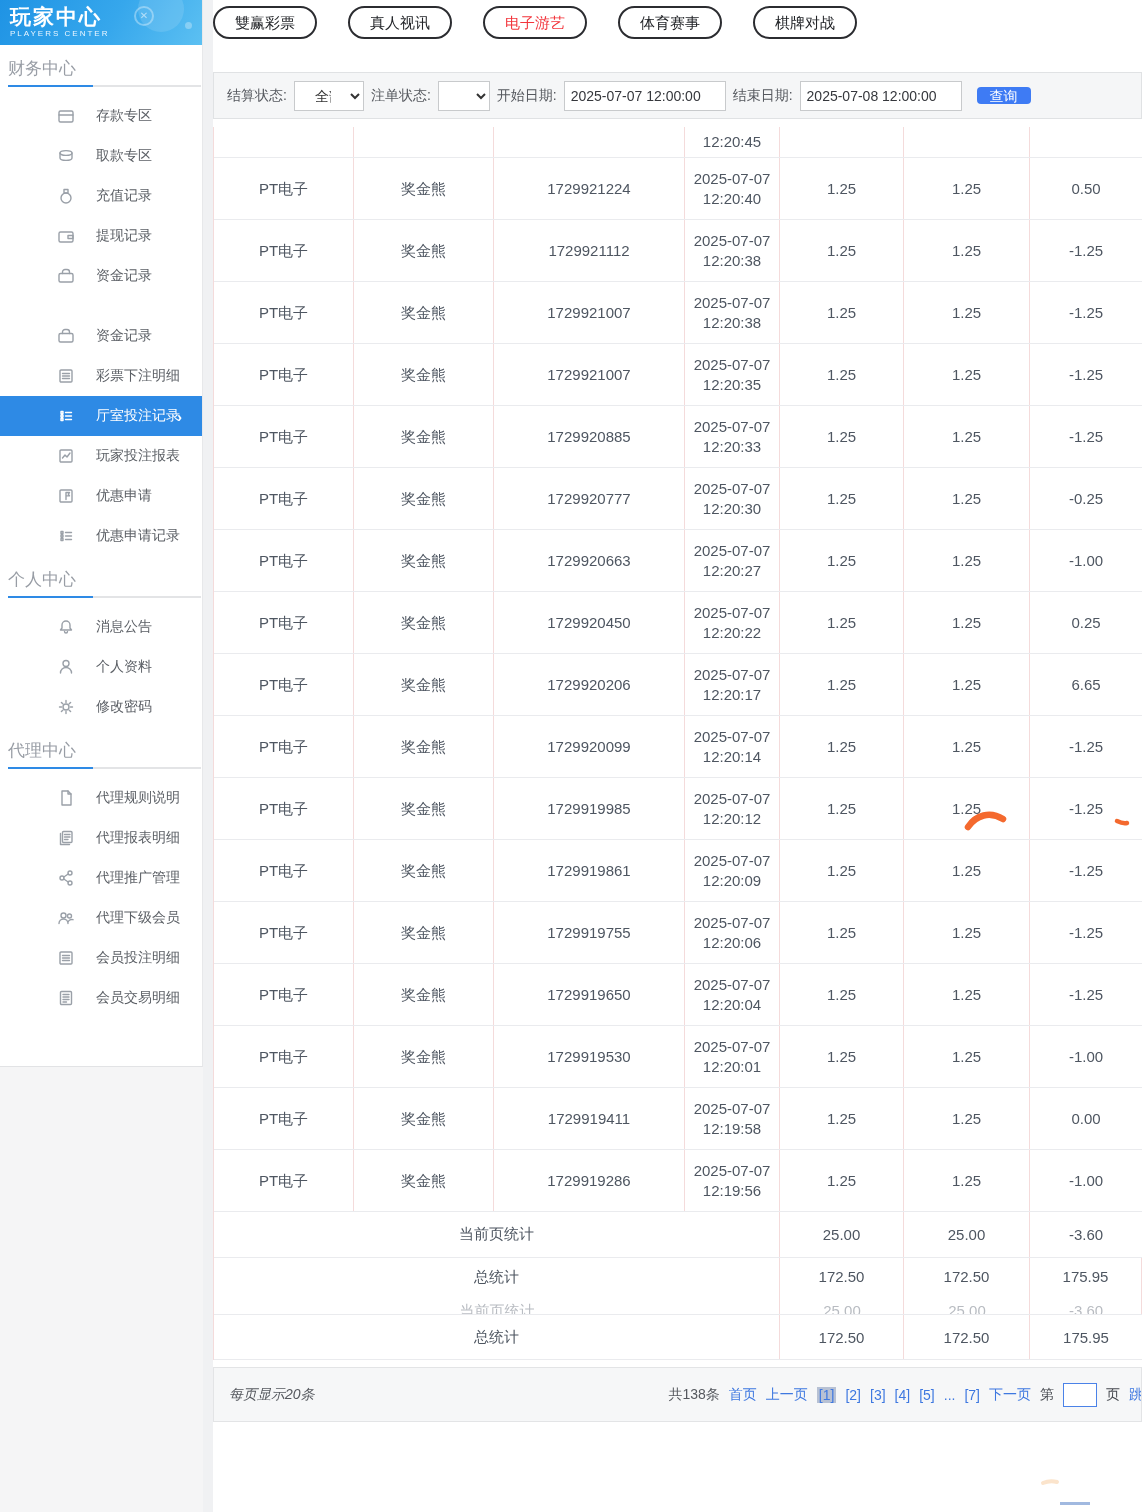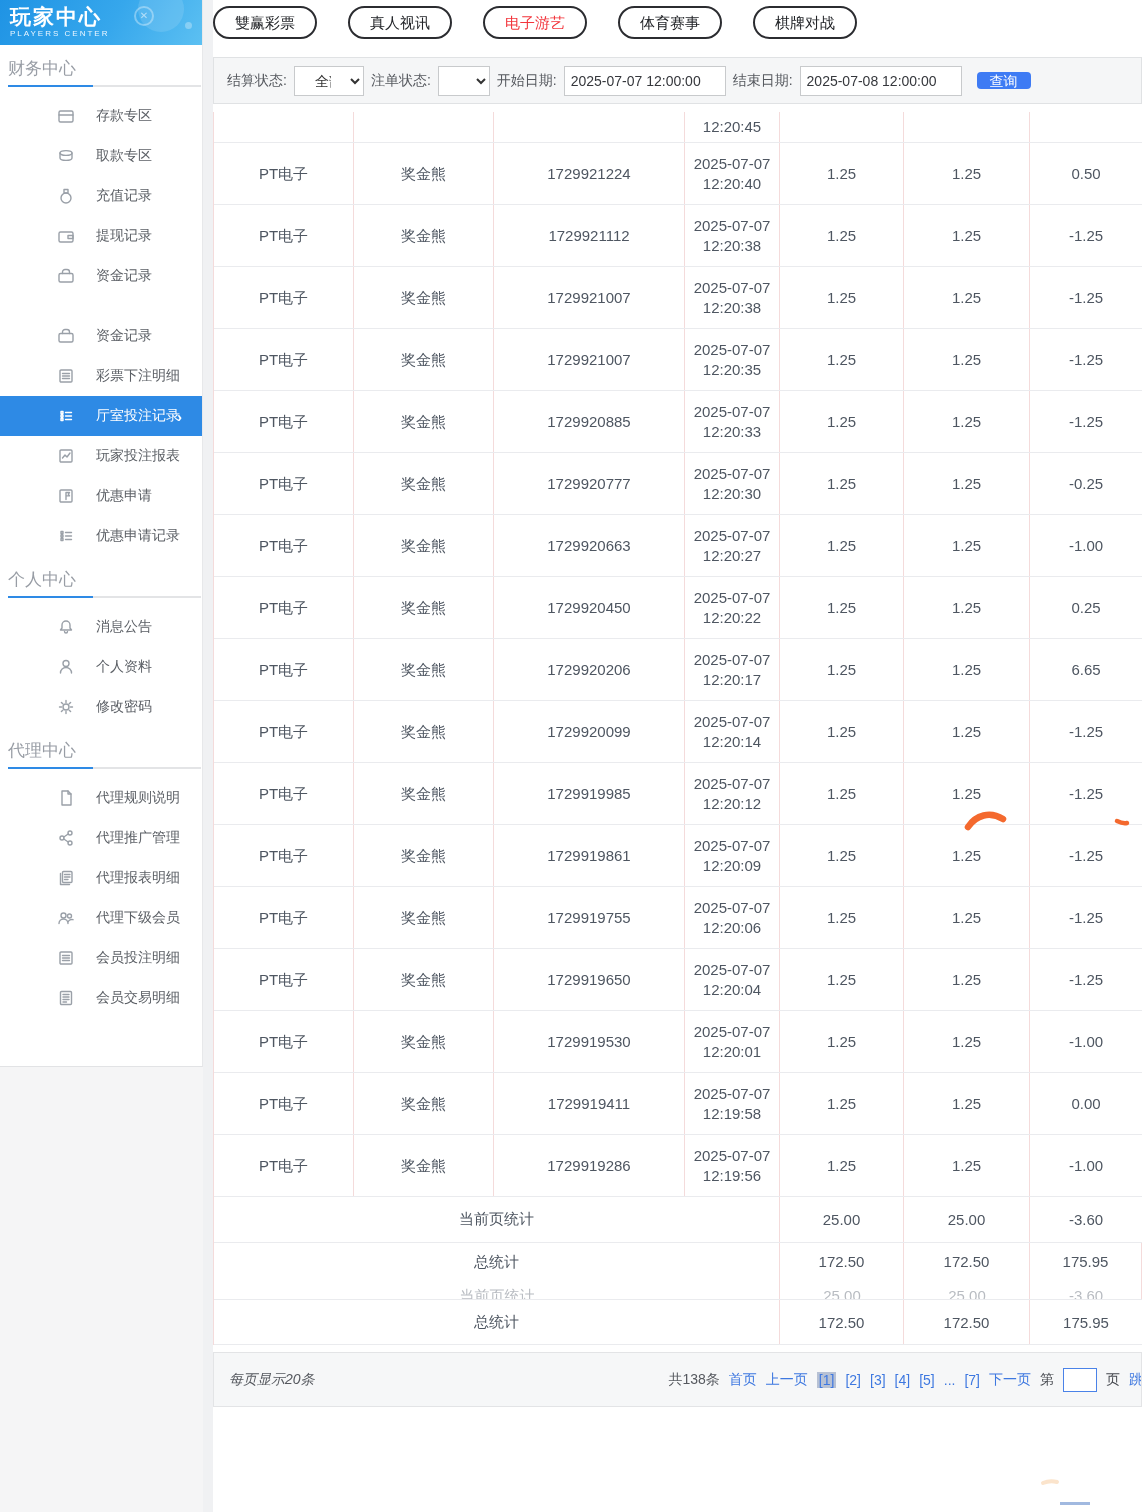--- a/index.html
+++ b/index.html
@@ -35,21 +35,21 @@
   .side-item.active .icn svg{stroke:#ffffff;}
   .side-item.active .arrow{position:absolute;right:20px;color:#ffffff;font-size:15px;font-weight:bold;}
   .spacer20{height:20px;}
   .gap-strip{position:absolute;left:203px;top:0;width:10px;height:1512px;background:#f0f1f3;}
   
   .main{position:absolute;left:213px;top:0;width:929px;height:1512px;background:#ffffff;overflow:hidden;}
   .tabs{margin-top:4px;display:flex;gap:31px;align-items:center;height:36px;}
   .tab-pill{border:2px solid #2b2c30;border-radius:18px;background:#fff;padding:5px 20px;
     font-size:15px;color:#222428;cursor:pointer;white-space:nowrap;line-height:19px;}
   .tab-pill.red{color:#f2353c;}
-  .filter-bar{margin-top:17px;height:47px;background:#f5f6f7;border:1px solid #e0e2e4;box-sizing:border-box;
+  .filter-bar{margin-top:32px;height:47px;background:#f5f6f7;border:1px solid #e0e2e4;box-sizing:border-box;
     display:flex;align-items:center;padding-left:13px;gap:7px;}
   .filter-bar label{font-size:14px;color:#55585e;}
   .filter-bar select{height:30px;border:1px solid #c8cacc;background:#fff;color:#333;font-size:14px;
     padding:0 16px;font-family:inherit;}
   .sel-wide{width:70px;}
   .sel-narrow{width:52px;}
   .filter-bar input.dt{height:28px;width:148px;border:1px solid #c8cacc;background:#fff;color:#35373c;
     font-size:14px;padding:0 6px;font-family:inherit;}
   .btn-query{margin-left:8px;height:17px;width:54px;background:#3e7bf4;color:#fff;border:none;border-radius:4px;
     font-size:14px;cursor:pointer;font-family:inherit;}
@@ -285,29 +285,29 @@
   </div>
   <div style="height:9px"></div>
   <div class="side-item">
     <span class="icn"><svg viewBox="0 0 18 18">
           <use href="#i-doc"></use>
         </svg></span>
     <span class="lbl">代理规则说明</span>
   </div>
   <div class="side-item">
     <span class="icn"><svg viewBox="0 0 18 18">
+          <use href="#i-report"></use>
+        </svg></span>
+    <span class="lbl">代理报表明细</span>
+  </div>
+  <div class="side-item">
+    <span class="icn"><svg viewBox="0 0 18 18">
           <use href="#i-share"></use>
         </svg></span>
     <span class="lbl">代理推广管理</span>
-  </div>
-  <div class="side-item">
-    <span class="icn"><svg viewBox="0 0 18 18">
-          <use href="#i-report"></use>
-        </svg></span>
-    <span class="lbl">代理报表明细</span>
   </div>
   <div class="side-item">
     <span class="icn"><svg viewBox="0 0 18 18">
           <use href="#i-users"></use>
         </svg></span>
     <span class="lbl">代理下级会员</span>
   </div>
   <div class="side-item">
     <span class="icn"><svg viewBox="0 0 18 18">
           <use href="#i-doclines"></use>

